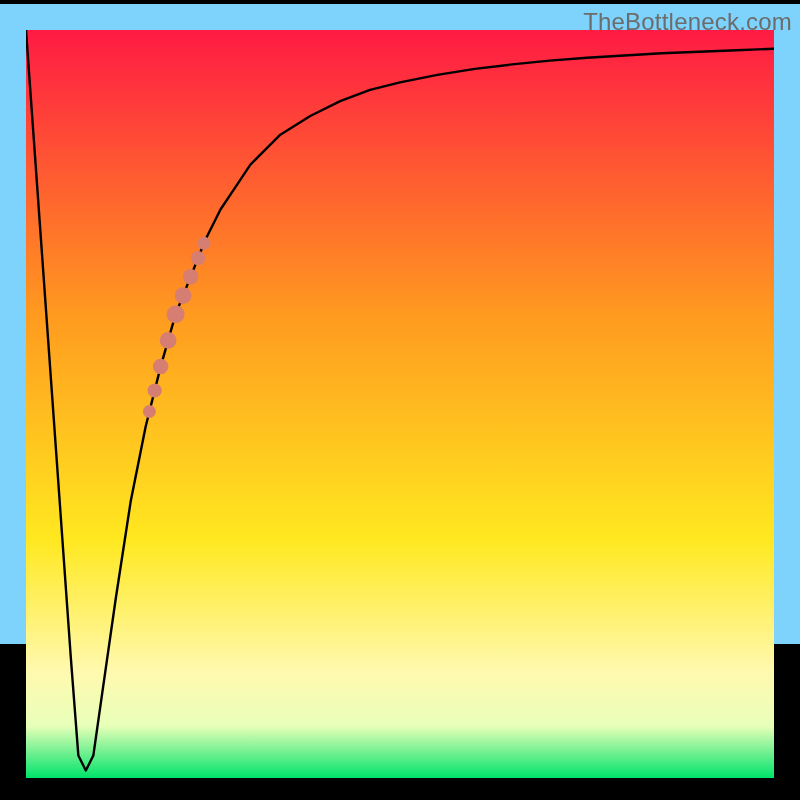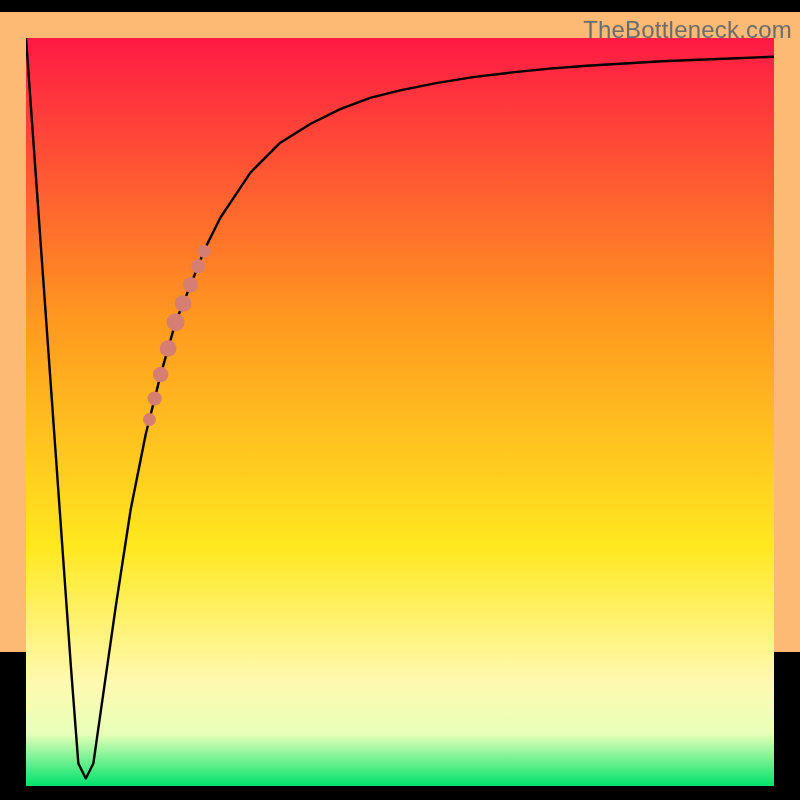--- a/index.html
+++ b/index.html
@@ -7,24 +7,24 @@
     padding: 0;
     width: 800px;
     height: 800px;
     overflow: hidden;
     background: #000;
     font-family: Arial, Helvetica, sans-serif;
   }
   .frame {
     position: absolute;
     left: 0;
-    top: 12px;
+    top: 4px;
     width: 800px;
     height: 640px;
-    background: #fdba74;
+    background: #7dd3fc;
   }
   .plot-area {
     position: absolute;
     left: 26px;
     top: 26px;
     width: 748px;
     height: 748px;
     overflow: hidden;
   }
   .watermark {

